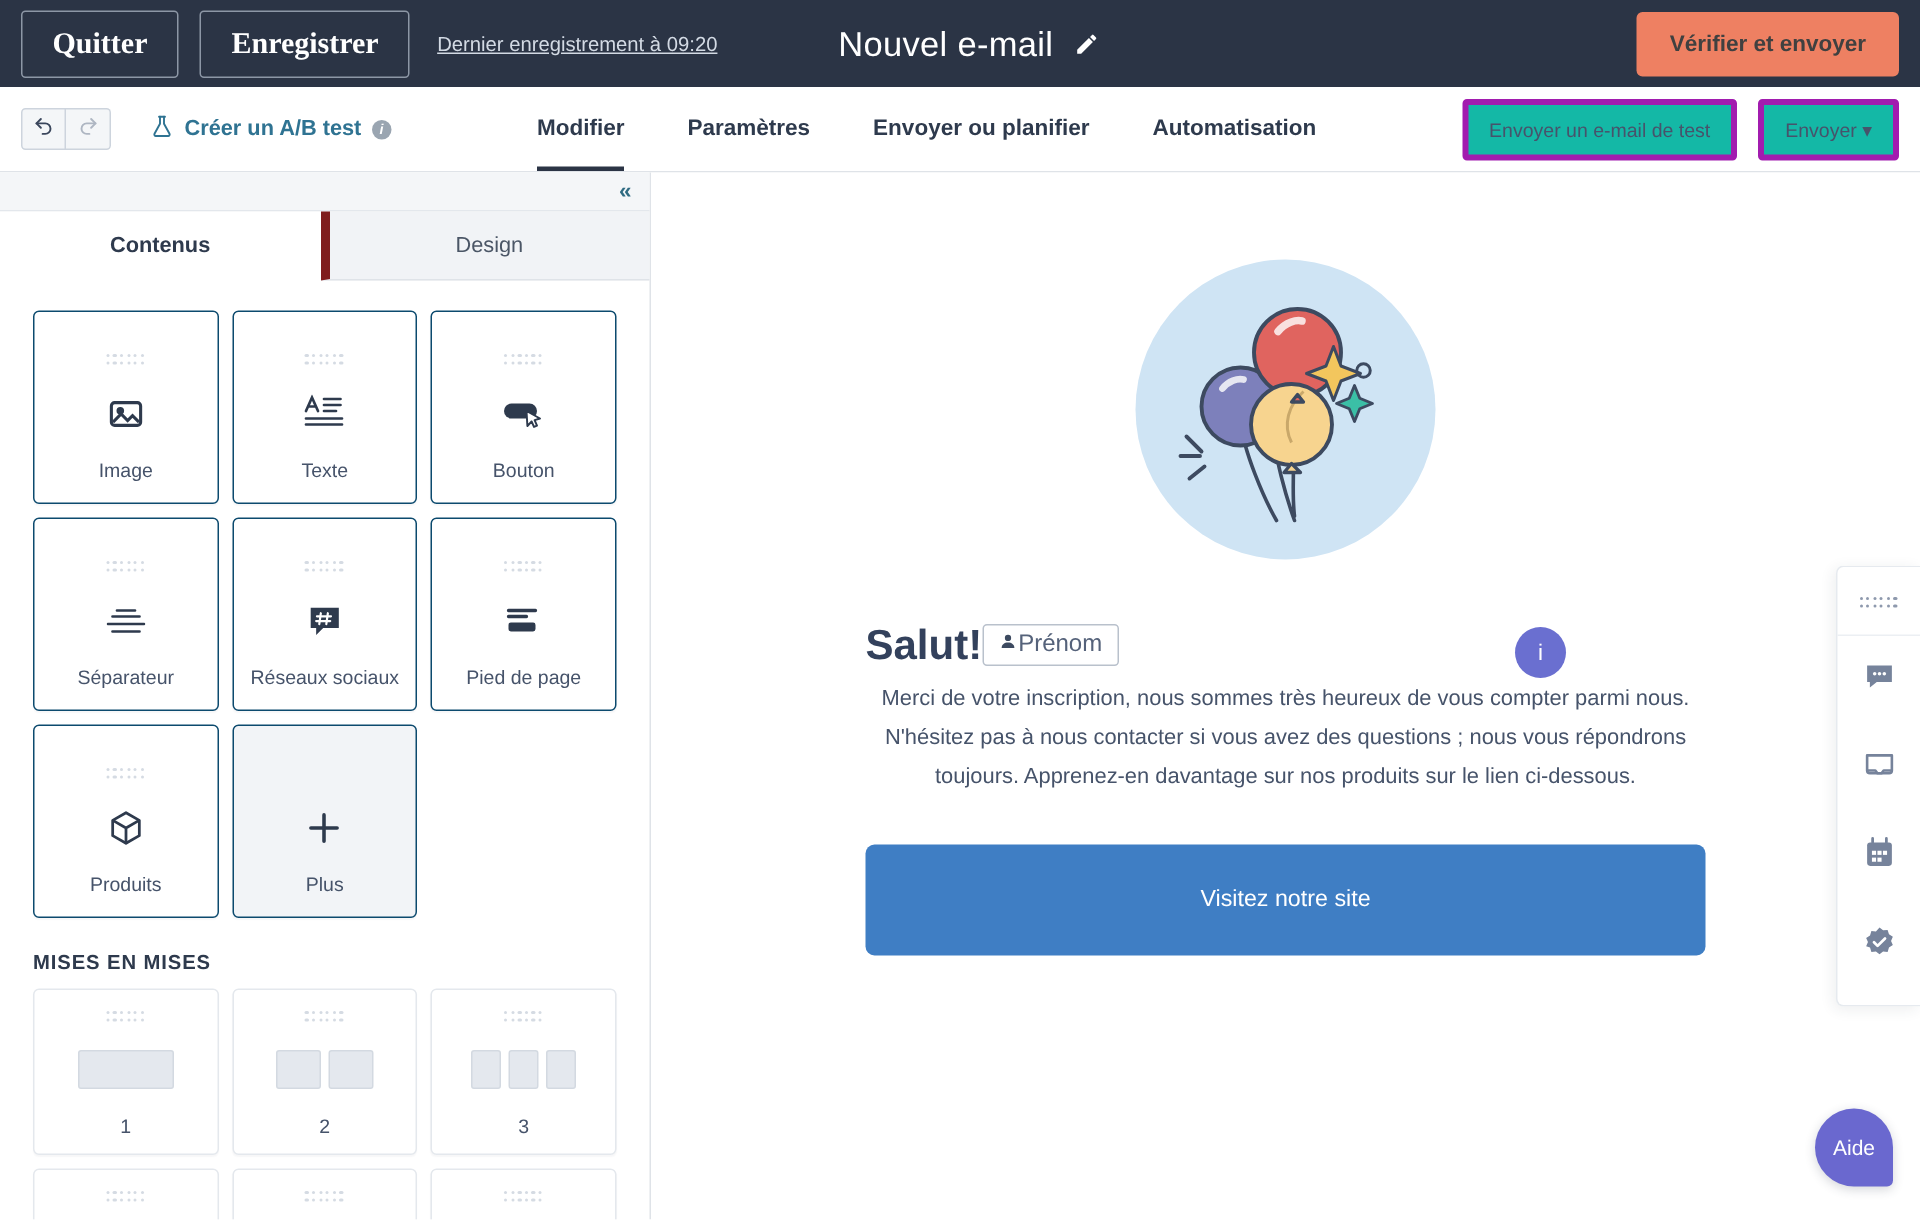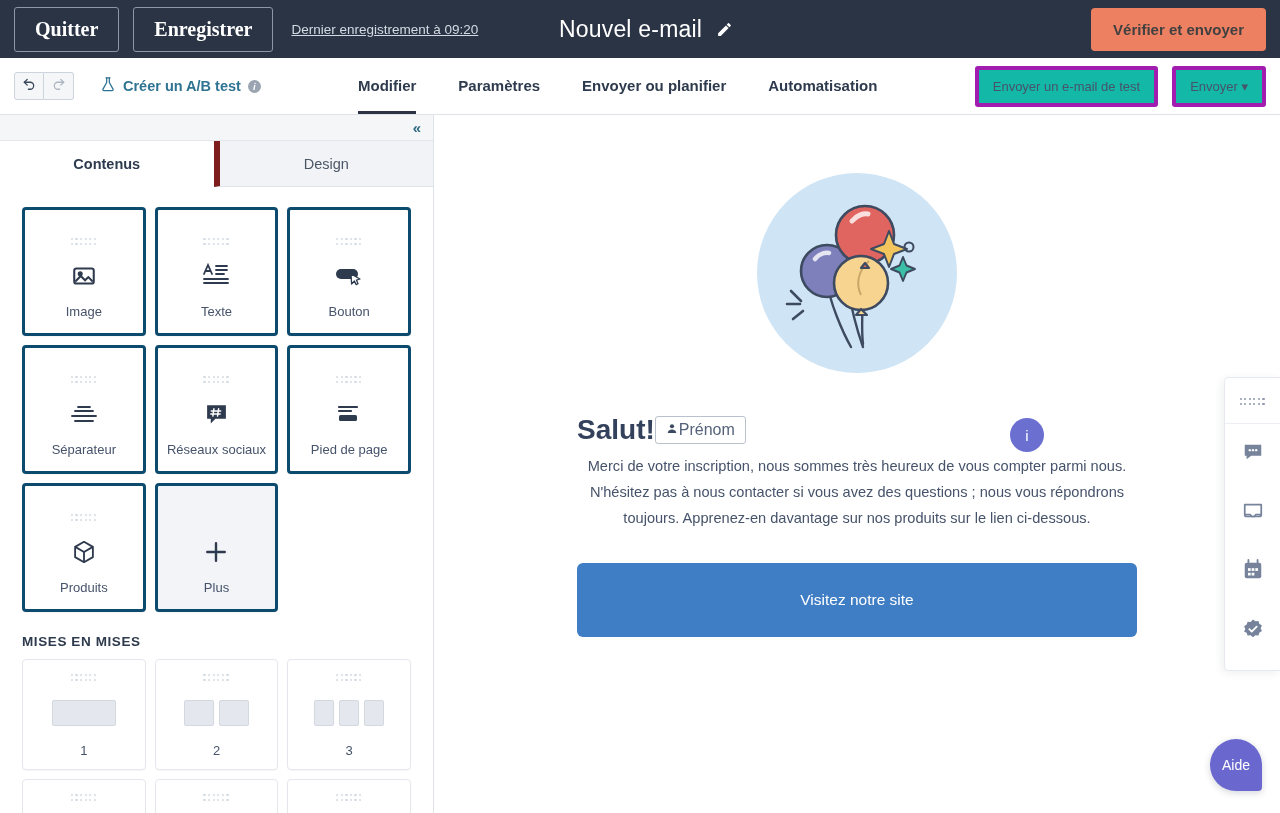--- a/index.html
+++ b/index.html
@@ -174,21 +174,21 @@
     flex: 1; overflow: hidden;
     padding: 20px 22px 0 22px;
   }
   .block-grid {
     display: grid;
     grid-template-columns: repeat(3, 1fr);
     gap: 9px;
   }
   .block-card {
     background: #ffffff;
-    border: 3px solid #0c4a6e;
+    border: 1px solid #0c4a6e;
     border-radius: 4px;
     height: 129px;
     display: flex; flex-direction: column;
     align-items: center;
     padding-top: 28px;
     cursor: pointer;
     box-shadow: 0 1px 1px rgba(40,50,70,.04);
   }
   .block-card.shaded { background: #f2f4f7; }
   .dots {

